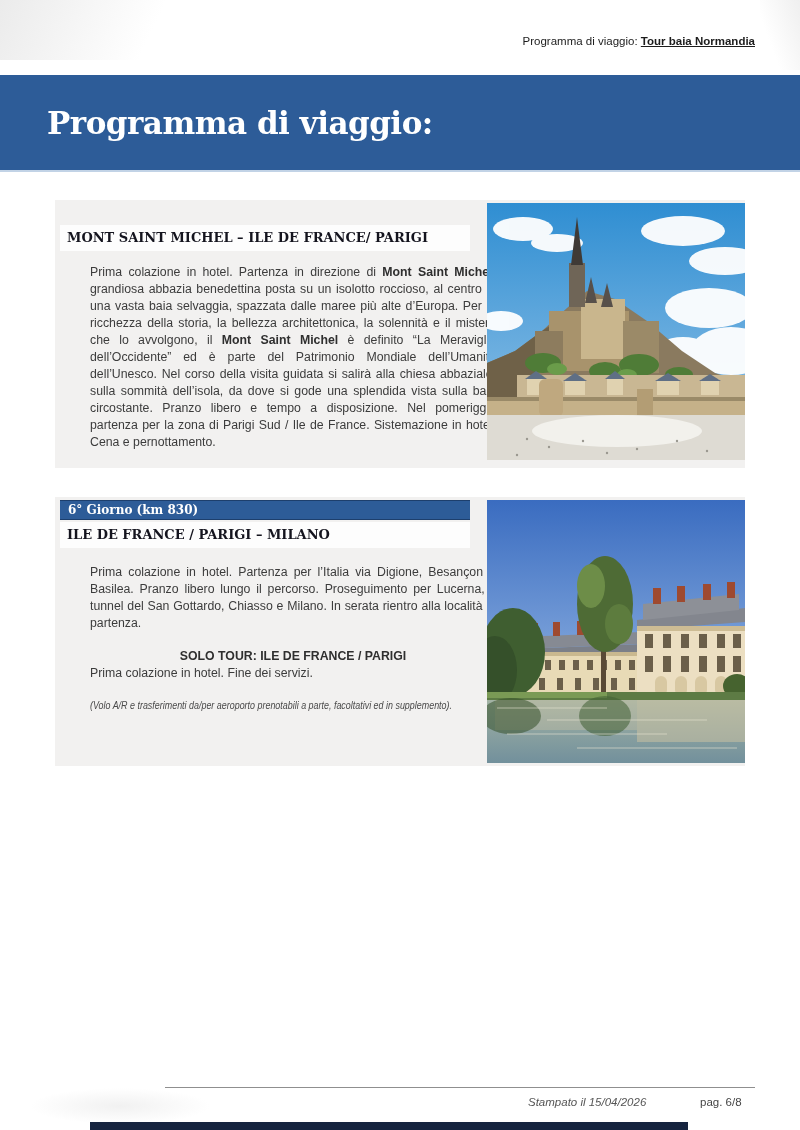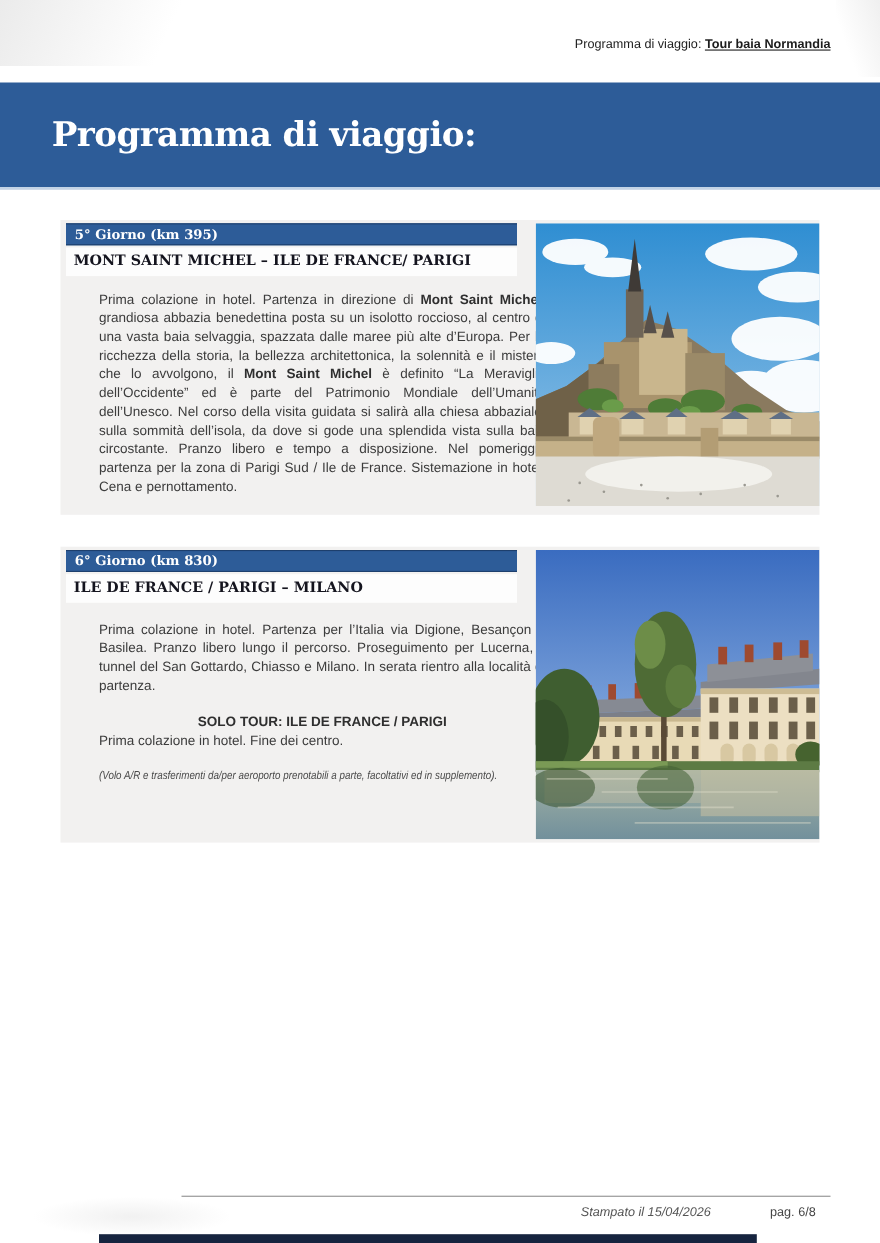--- a/index.html
+++ b/index.html
@@ -67,21 +67,20 @@
 <div class="artifact art-tr"></div>
 <div class="artifact art-bl"></div>
 
 <div class="doc-header"><span>Programma di viaggio: </span><span class="lnk">Tour baia Normandia</span></div>
 
 <div class="banner">
   <div class="banner-title">Programma di viaggio:</div>
 </div>
 
 <div class="card card-1">
-  <div class="day-bar">5° Giorno (km 395)</div>
   <div class="title-strip">MONT SAINT MICHEL – ILE DE FRANCE/ PARIGI</div>
   <div class="body-copy copy-1"><span>Prima colazione in hotel. Partenza in direzione di </span><span class="b">Mont Saint Michel</span><span>: grandiosa abbazia benedettina posta su un isolotto roccioso, al centro di una vasta baia selvaggia, spazzata dalle maree più alte d’Europa. Per la ricchezza della storia, la bellezza architettonica, la solennità e il mistero che lo avvolgono, il </span><span class="b">Mont Saint Michel</span><span> è definito “La Meraviglia dell’Occidente” ed è parte del Patrimonio Mondiale dell’Umanità dell’Unesco. Nel corso della visita guidata si salirà alla chiesa abbaziale, sulla sommità dell’isola, da dove si gode una splendida vista sulla baia circostante. Pranzo libero e tempo a disposizione. Nel pomeriggio partenza per la zona di Parigi Sud / Ile de France. Sistemazione in hotel. Cena e pernottamento.</span></div>
 
   <svg class="photo" width="258" height="257" viewBox="0 0 258 257">
     <defs>
       <linearGradient id="sky1" x1="0" y1="0" x2="0" y2="1">
         <stop offset="0" stop-color="#2f8ed2"></stop>
         <stop offset="0.7" stop-color="#79b5e2"></stop>
         <stop offset="1" stop-color="#c4dced"></stop>
       </linearGradient>
@@ -159,21 +158,21 @@
     </g>
   </svg>
 </div>
 
 <div class="card card-2">
   <div class="day-bar">6° Giorno (km 830)</div>
   <div class="title-strip">ILE DE FRANCE / PARIGI – MILANO</div>
   <div class="body-copy copy-2">
     <div>Prima colazione in hotel. Partenza per l’Italia via Digione, Besançon e Basilea. Pranzo libero lungo il percorso. Proseguimento per Lucerna, il tunnel del San Gottardo, Chiasso e Milano. In serata rientro alla località di partenza.</div>
     <div class="solo-heading">SOLO TOUR: ILE DE FRANCE / PARIGI</div>
-    <div style="text-align:left;">Prima colazione in hotel. Fine dei centro.</div>
+    <div style="text-align:left;">Prima colazione in hotel. Fine dei servizi.</div>
     <div class="note">(Volo A/R e trasferimenti da/per aeroporto prenotabili a parte, facoltativi ed in supplemento).</div>
   </div>
 
   <svg class="photo" width="258" height="263" viewBox="0 0 258 263">
     <defs>
       <linearGradient id="sky2" x1="0" y1="0" x2="0" y2="1">
         <stop offset="0" stop-color="#3a6cc0"></stop>
         <stop offset="1" stop-color="#8fb2e2"></stop>
       </linearGradient>
       <linearGradient id="water2" x1="0" y1="0" x2="0" y2="1">

